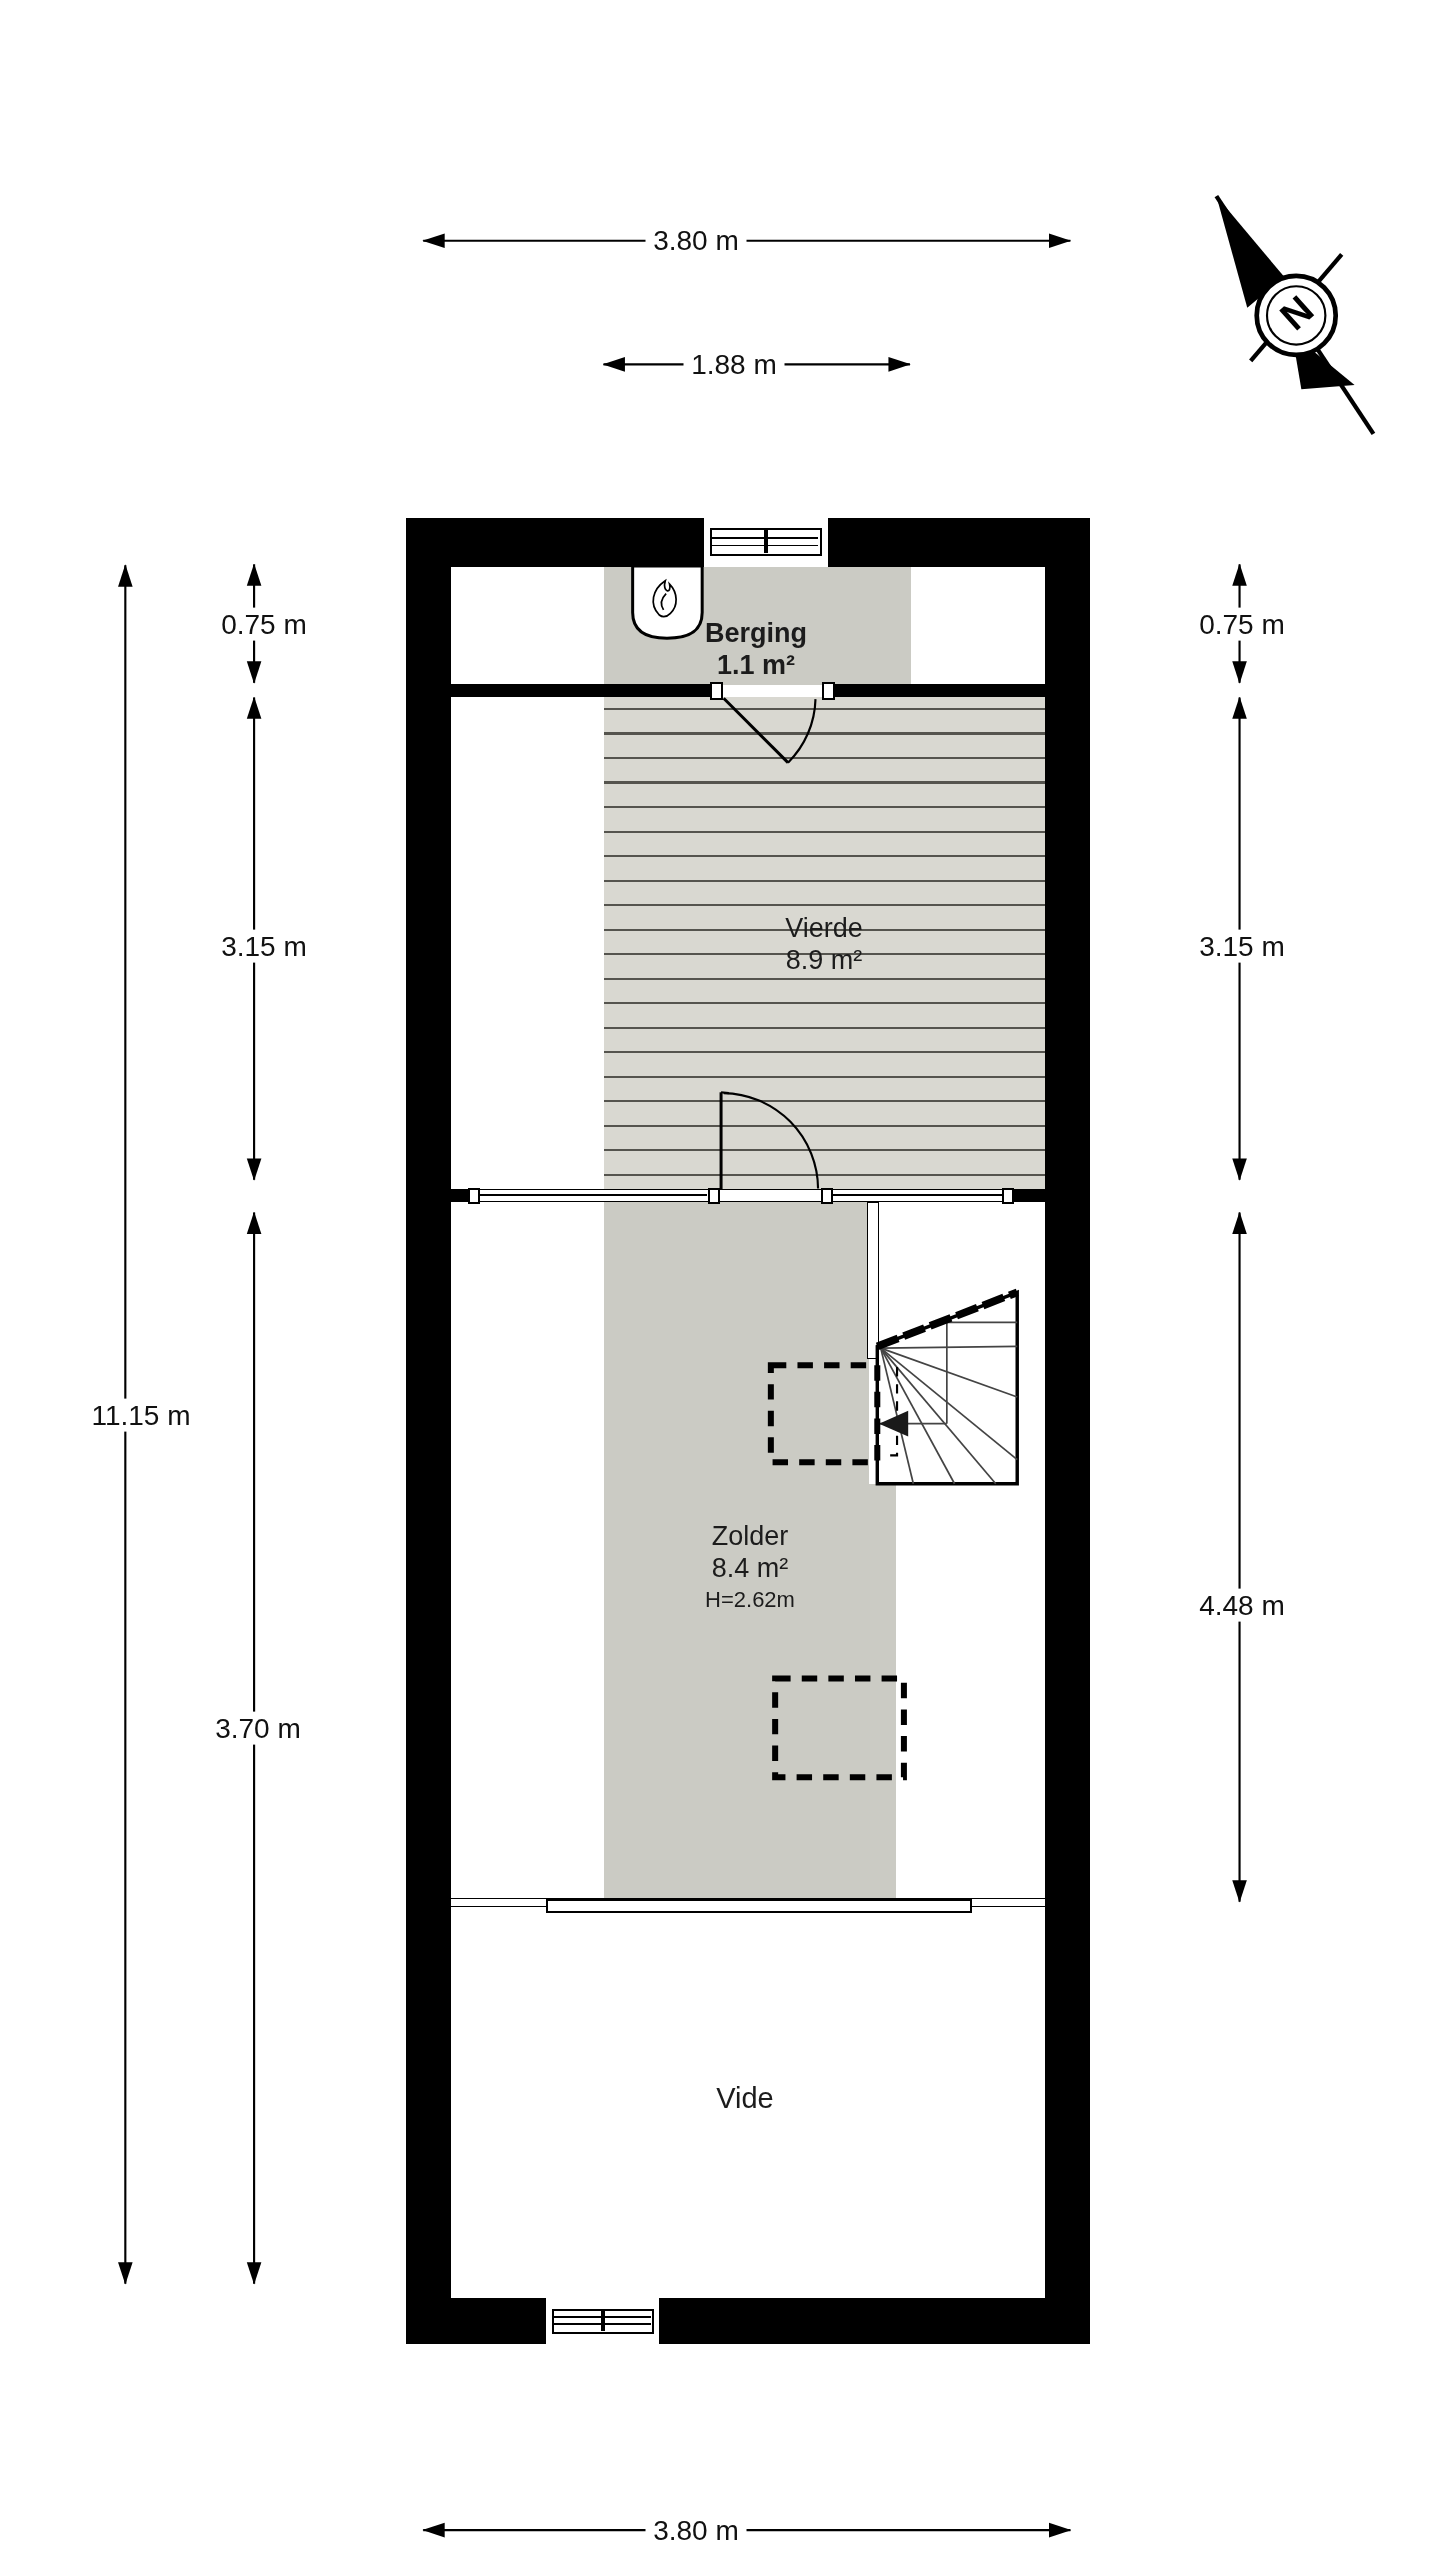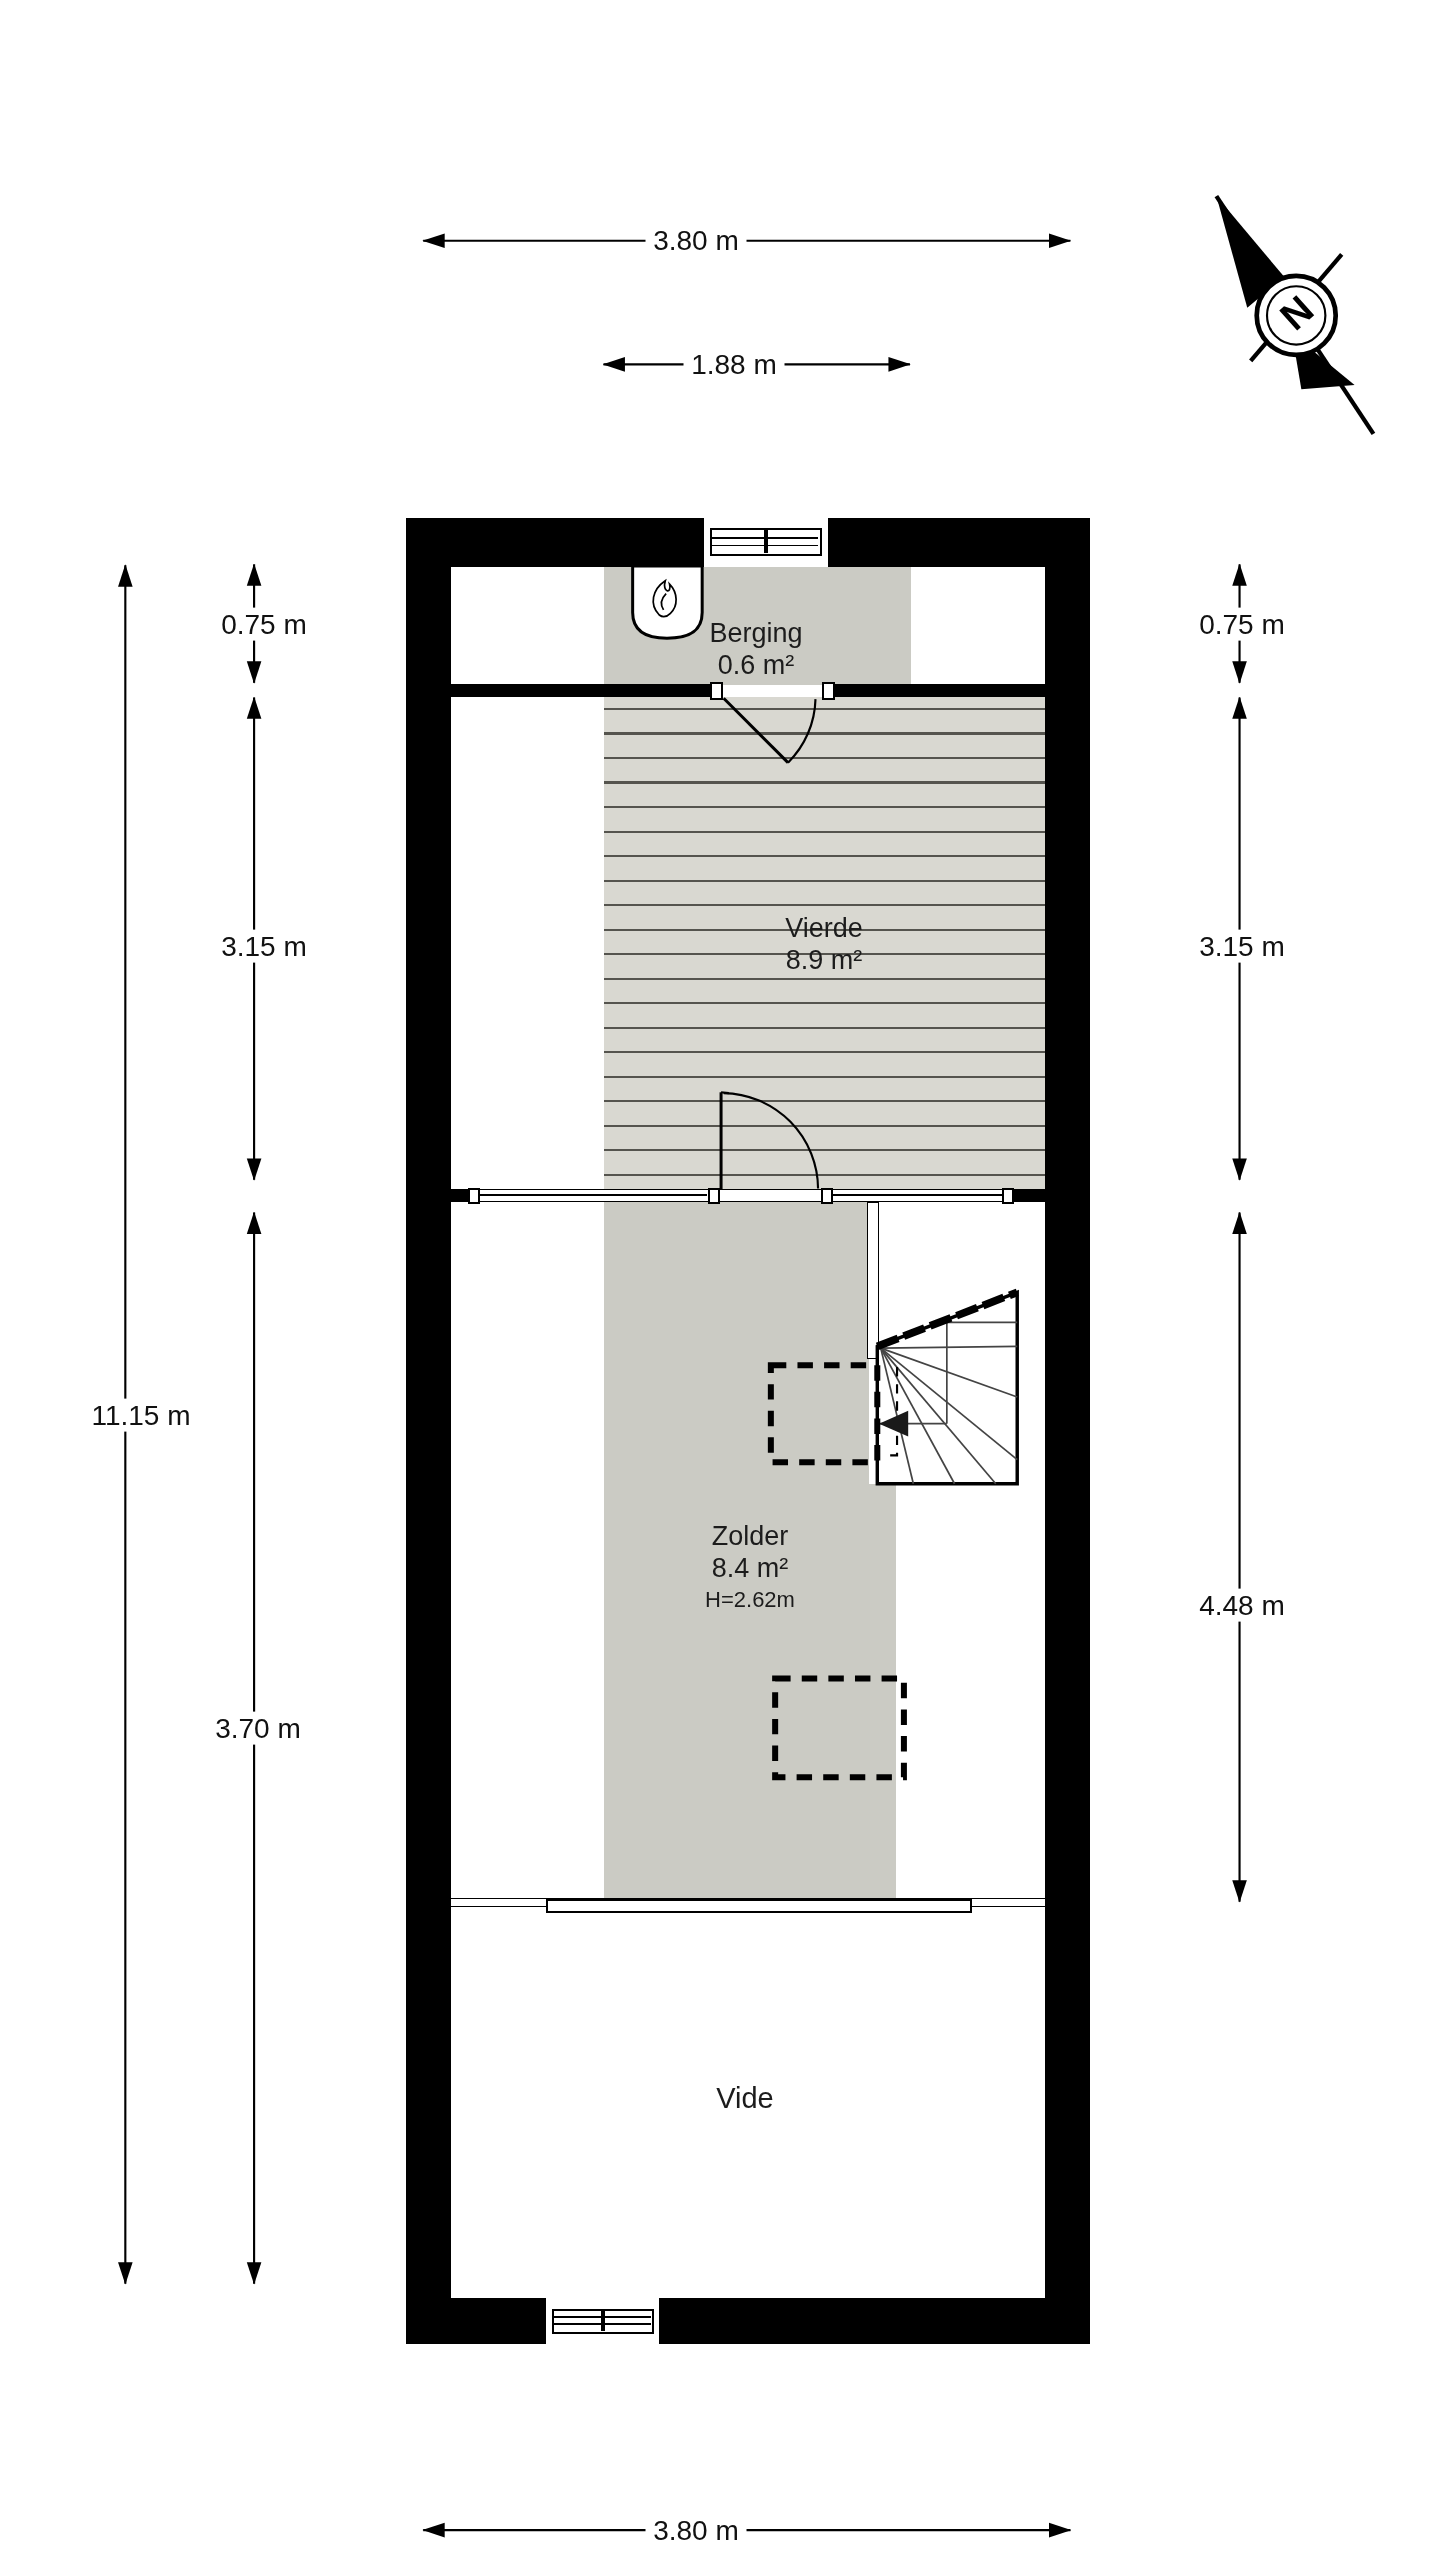--- a/index.html
+++ b/index.html
@@ -142,23 +142,23 @@
       <line x1="296" y1="812" x2="296" y2="1374" marker-start="url(#ah)" marker-end="url(#ah)"></line>
       <line x1="296" y1="1412" x2="296" y2="2660" marker-start="url(#ah)" marker-end="url(#ah)"></line>
       <line x1="1444" y1="657" x2="1444" y2="795" marker-start="url(#ah)" marker-end="url(#ah)"></line>
       <line x1="1444" y1="812" x2="1444" y2="1374" marker-start="url(#ah)" marker-end="url(#ah)"></line>
       <line x1="1444" y1="1412" x2="1444" y2="2215" marker-start="url(#ah)" marker-end="url(#ah)"></line>
     </g>
   </svg>
 
   <div class="abs" style="left:1297px;top:315px;transform:translate(-50%,-54%) rotate(-42deg);font-size:39px;font-weight:bold;color:#000;">N</div>
 
-  <div class="room-label" style="left:756px;top:649px;">
+  <div class="room-label" style="left:756px;top:649px;font-weight:bold;">
     <div>Berging</div>
-    <div>0.6 m²</div>
+    <div>1.1 m²</div>
   </div>
   <div class="room-label" style="left:824px;top:944px;">
     <div>Vierde</div>
     <div>8.9 m²</div>
   </div>
   <div class="room-label" style="left:750px;top:1568px;">
     <div>Zolder</div>
     <div>8.4 m²</div>
     <div class="small">H=2.62m</div>
   </div>

